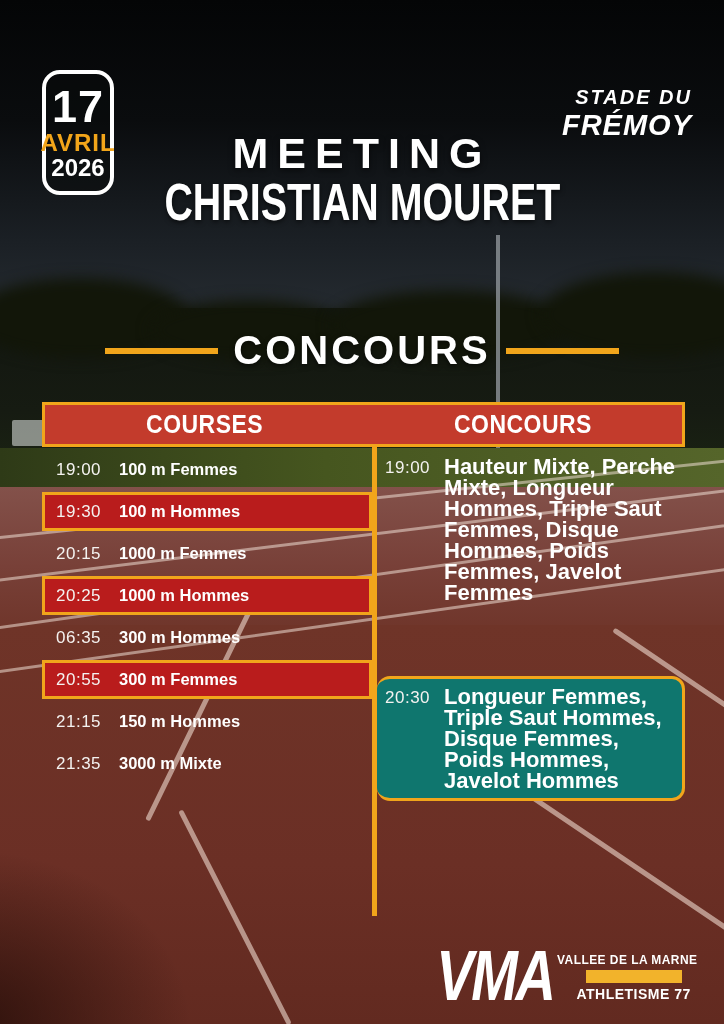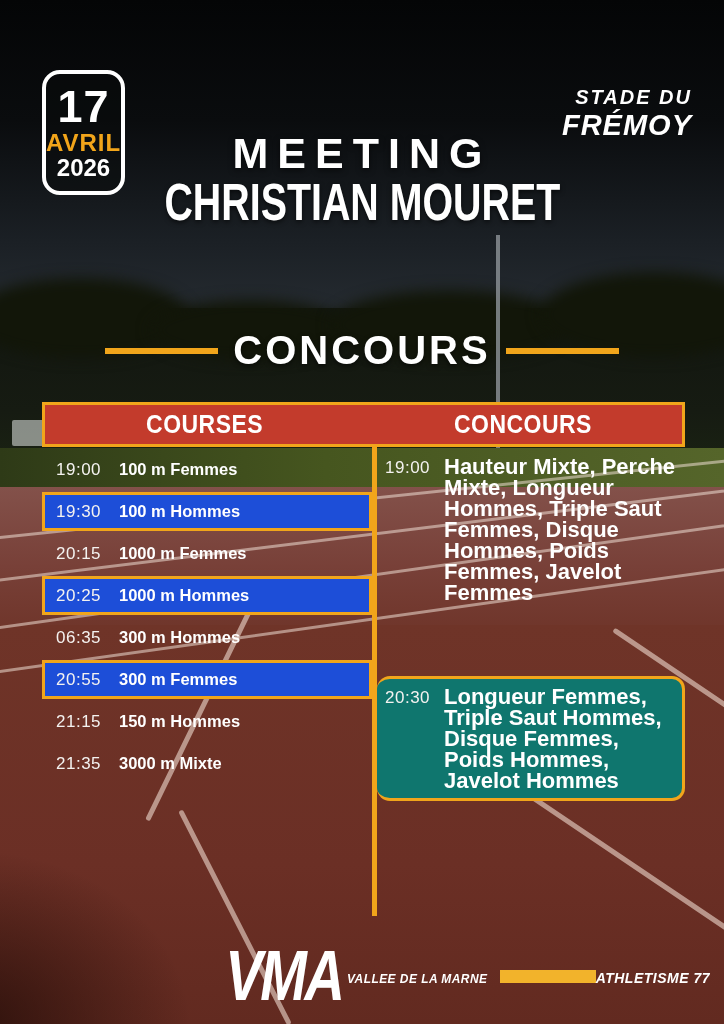--- a/index.html
+++ b/index.html
@@ -24,21 +24,21 @@
   .bg .track-upper { position:absolute; left:0; top:487px; width:724px; height:145px;
     background:linear-gradient(180deg,#83514a 0%,#784038 55%,#6f352a 100%); }
   .bg .track-lower { position:absolute; left:0; top:625px; width:724px; height:399px;
     background:linear-gradient(180deg,#6f3428 0%,#6b2f25 60%,#622a20 100%); }
   .bg .corner-shadow { position:absolute; left:-130px; top:835px; width:340px; height:320px;
     background:radial-gradient(ellipse at 30% 60%, rgba(30,10,6,.75) 0%, rgba(30,10,6,0) 65%); }
   .lane { position:absolute; background:rgba(238,222,212,.55); border-radius:3px; }
   .lane.h  { height:3px; }
   .lane.th { height:5px; background:rgba(238,218,206,.6); }
   
-  .badge { position:absolute; left:42px; top:70px; width:83px; height:125px;
+  .badge { position:absolute; left:42px; top:70px; width:72px; height:125px;
     border:4px solid #fff; border-radius:18px; background:rgba(8,10,12,.45);
     display:flex; flex-direction:column; align-items:center; justify-content:center; line-height:1.04; }
   .badge .day  { font-size:45px; font-weight:800; letter-spacing:1px; }
   .badge .month{ font-size:24px; font-weight:800; color:#F2A51A; letter-spacing:1px; }
   .badge .year { font-size:24px; font-weight:600; }
   
   .venue { position:absolute; right:32px; top:86px; text-align:right; font-style:italic; line-height:1.15; }
   .venue .l1 { font-size:20px; font-weight:800; color:#ffffff; letter-spacing:2px; }
   .venue .l2 { font-size:29px; font-weight:800; letter-spacing:1px; }
   
@@ -54,35 +54,35 @@
   
   .table { position:absolute; left:42px; top:402px; width:643px; }
   .thead { display:flex; height:45px; background:#C33B2C; border:3px solid #F1A51B; }
   .thead .cell { flex:1; display:flex; align-items:center; justify-content:center; }
   .thead .cell span { display:inline-block; font-size:25px; font-weight:800; letter-spacing:.5px; transform:scaleX(.92); }
   .tbody { position:relative; display:flex; align-items:flex-start; }
   .divider { position:absolute; left:330px; top:0; width:5px; height:469px; background:#F1A51B; }
   .col-left { width:330px; padding-top:3px; }
   .row { display:flex; align-items:center; height:39px; margin-bottom:3px;
     border:3px solid transparent; padding-left:11px; }
-  .row.red { background:#1d4ed8; border-color:#F1A51B; }
+  .row.red { background:#b91c1c; border-color:#F1A51B; }
   .row .time { width:50px; font-size:17px; font-weight:400; color:#f4f2f0; letter-spacing:.5px; }
   .row .event { margin-left:13px; font-size:16.5px; font-weight:700; }
   .col-right { width:308px; margin-left:335px0; position:absolute; left:335px; top:0; }
   .block { display:flex; align-items:flex-start; padding:7px 8px 7px 8px; }
   .block.red { background:#0f766e; border-top:3px solid #F1A51B; border-bottom:3px solid #F1A51B; border-right:3px solid #F1A51B;border-radius:13px; }
   .block .time { width:50px; flex:0 0 50px; font-size:17px; font-weight:400; color:#f4f2f0; letter-spacing:.5px; padding-top:2px; }
   .block .events { margin-left:9px; font-size:22px; font-weight:700; line-height:21px; }
   .block.first { margin-top:2px; }
   .block.second { margin-top:66px; }
   
   .logo { position:absolute; right:14px; bottom:16px; display:flex; align-items:center; }
   .logo .vma { font-size:70px; font-weight:800; font-style:italic; letter-spacing:-3px;
     display:inline-block; transform:scaleX(.8); transform-origin:right center; line-height:.9; }
-  .logo .side { margin-left:4px; display:flex; flex-direction:row; align-items:flex-end; font-style:italic; }
+  .logo .side { margin-left:4px; display:flex; flex-direction:column; align-items:center; }
   .logo .side .t1 { font-size:13px; font-weight:800; letter-spacing:.5px; white-space:nowrap;
     display:inline-block; transform:scaleX(.92); transform-origin:left; }
   .logo .side .bar { width:96px; height:13px; background:#F2B32B; margin:3px 0; }
   .logo .side .t2 { font-size:14px; font-weight:800; letter-spacing:.5px; }
 </style>
 </head>
 <body>
 
 <div class="poster">
 

